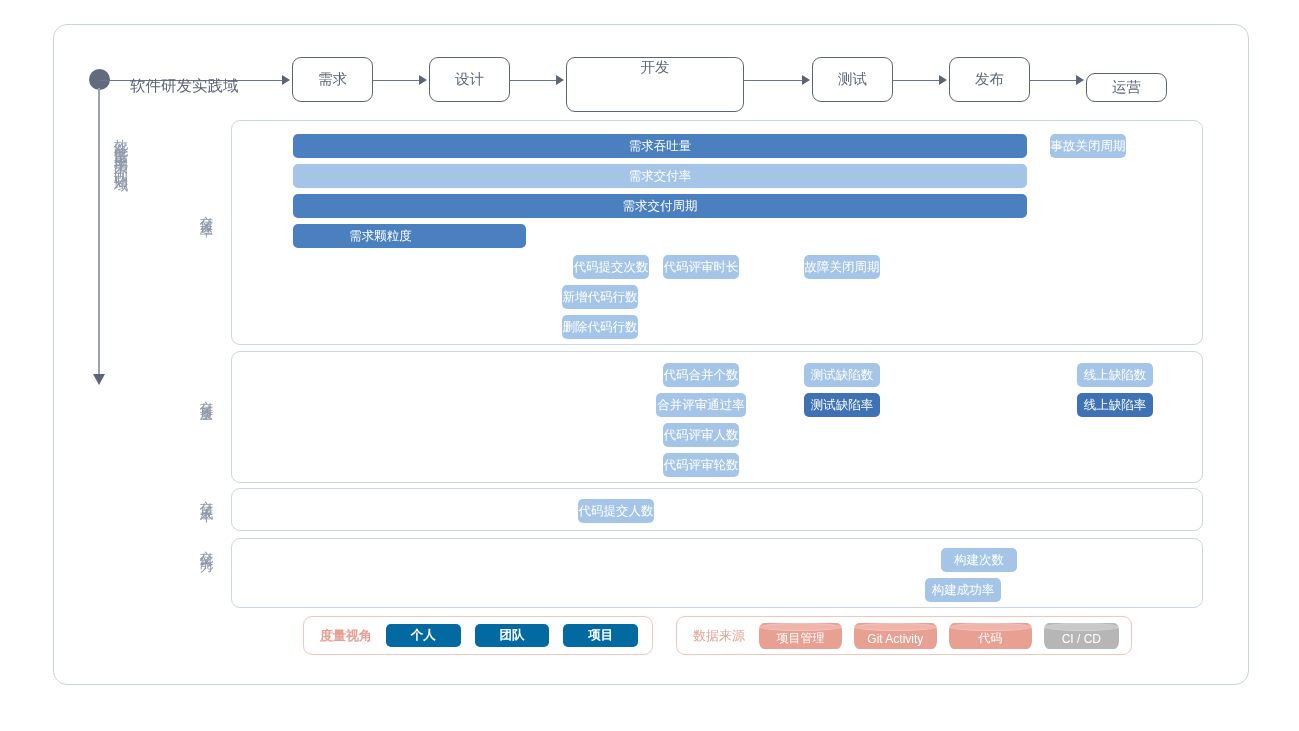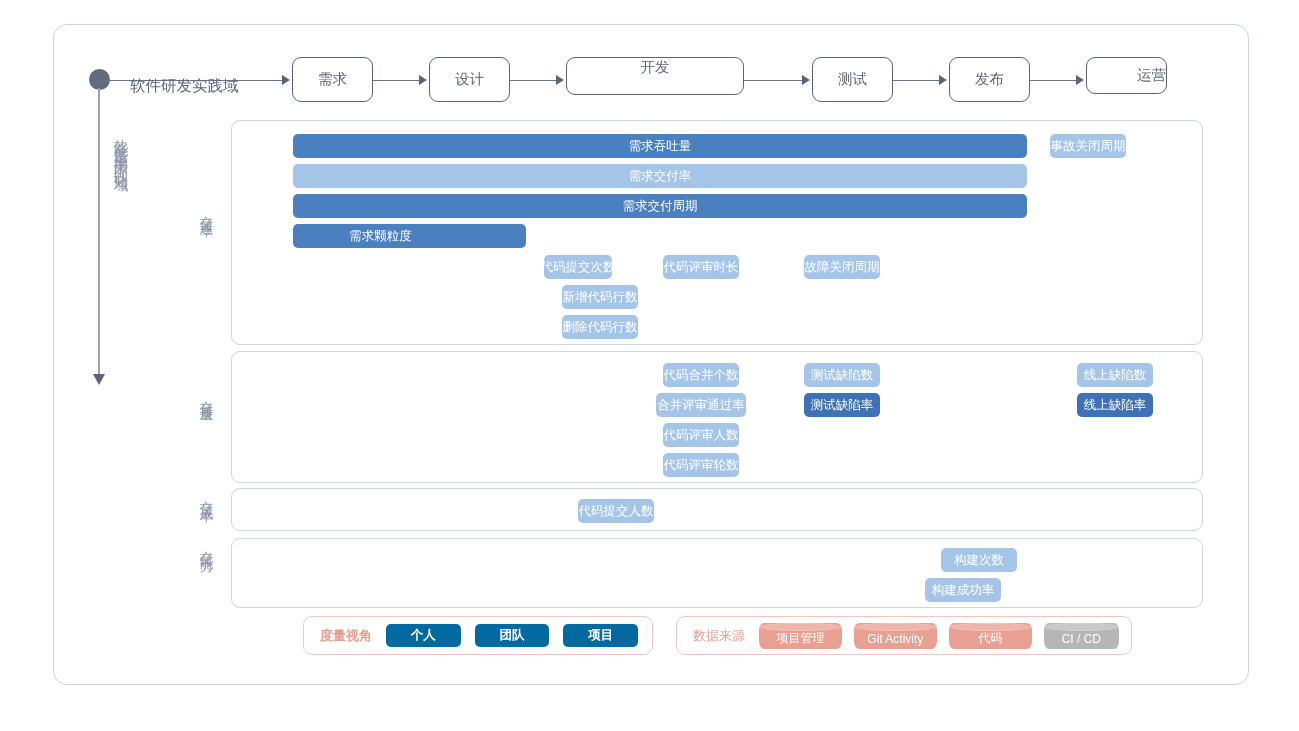--- a/index.html
+++ b/index.html
@@ -158,21 +158,21 @@
   </div>
   <div class="conn" style="left:373px;width:48px;"></div>
   <div class="conn-arrow" style="left:419px;"></div>
 
   <div class="stage" style="left:429px;top:57px;width:81px;height:45px;">
     <span>设计</span>
   </div>
   <div class="conn" style="left:510px;width:48px;"></div>
   <div class="conn-arrow" style="left:556px;"></div>
 
-  <div class="stage dev" style="left:566px;top:57px;width:178px;height:38px;gap:48px;">
+  <div class="stage dev" style="left:566px;top:57px;width:178px;height:55px;gap:48px;">
     <div class="dev-top">开发</div>
     <div class="dev-bottom">
       <div class="dev-cell first">编码</div>
       <div class="dev-cell">评审</div>
     </div>
   </div>
   <div class="conn" style="left:744px;width:60px;"></div>
   <div class="conn-arrow" style="left:802px;"></div>
 
   <div class="stage" style="left:812px;top:57px;width:81px;height:45px;">
@@ -180,21 +180,21 @@
   </div>
   <div class="conn" style="left:893px;width:48px;"></div>
   <div class="conn-arrow" style="left:939px;"></div>
 
   <div class="stage" style="left:949px;top:57px;width:81px;height:45px;">
     <span>发布</span>
   </div>
   <div class="conn" style="left:1030px;width:48px;"></div>
   <div class="conn-arrow" style="left:1076px;"></div>
 
-  <div class="stage" style="left:1086px;top:57px;width:81px;height:37px;justify-content:flex-end;">
+  <div class="stage" style="left:1086px;top:73px;width:81px;height:29px;">
     <span>运营</span>
   </div>
 
   <div class="cat-label" style="left:196px;top:205px;">交付速率</div>
   <div class="cat-label" style="left:196px;top:390px;">交付质量</div>
   <div class="cat-label" style="left:196px;top:490px;">交付成本</div>
   <div class="cat-label" style="left:196px;top:540px;">交付能力</div>
 
   <div class="panel" style="left:231px;top:120px;width:972px;height:225px;">
 
@@ -207,21 +207,21 @@
     </div>
 
     <div class="bar dark" style="left:61px;top:73px;width:734px;">
       <span>需求交付周期</span>
     </div>
 
     <div class="bar dark" style="left:61px;top:103px;width:233px;">
       <span style="margin-left:-58px;">需求颗粒度</span>
     </div>
 
-    <div class="chip light" style="left:312px;top:134px;width:68px;">
+    <div class="chip light" style="left:341px;top:134px;width:76px;">
       <span>代码提交次数</span>
     </div>
     <div class="chip light" style="left:330px;top:164px;width:76px;">
       <span>新增代码行数</span>
     </div>
     <div class="chip light" style="left:330px;top:194px;width:76px;">
       <span>删除代码行数</span>
     </div>
 
     <div class="chip light" style="left:431px;top:134px;width:76px;">

